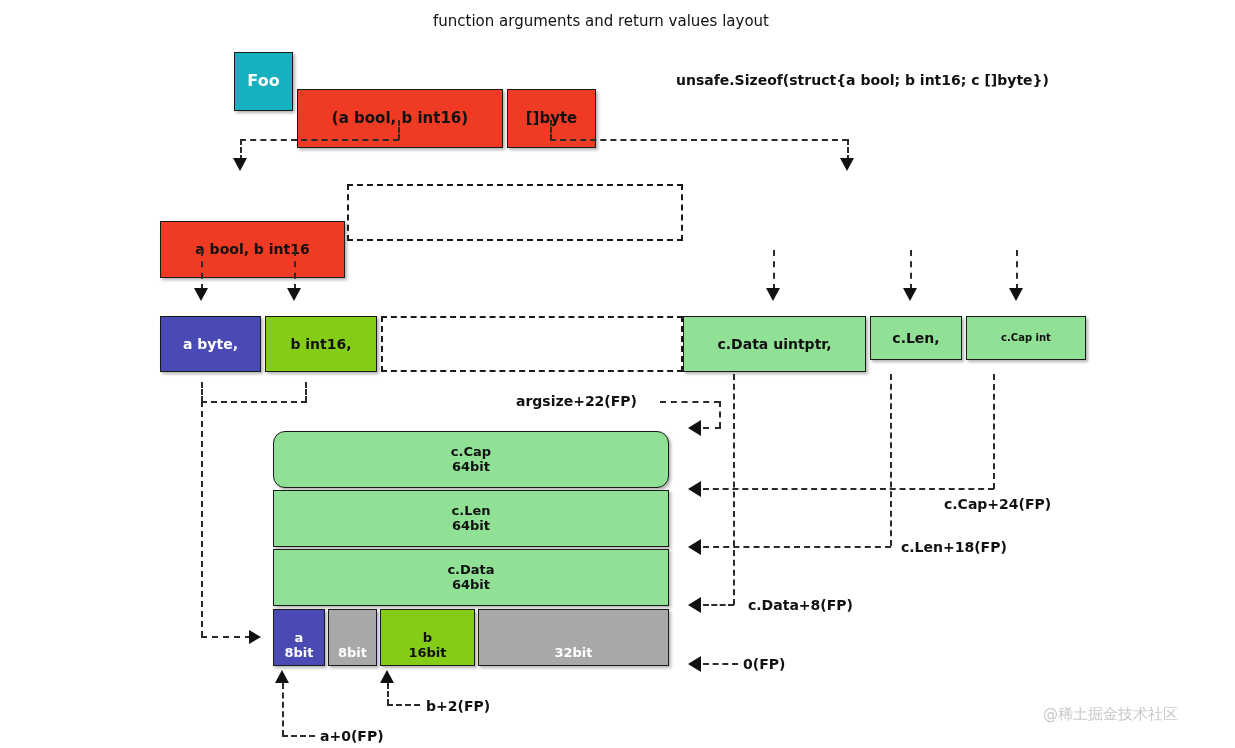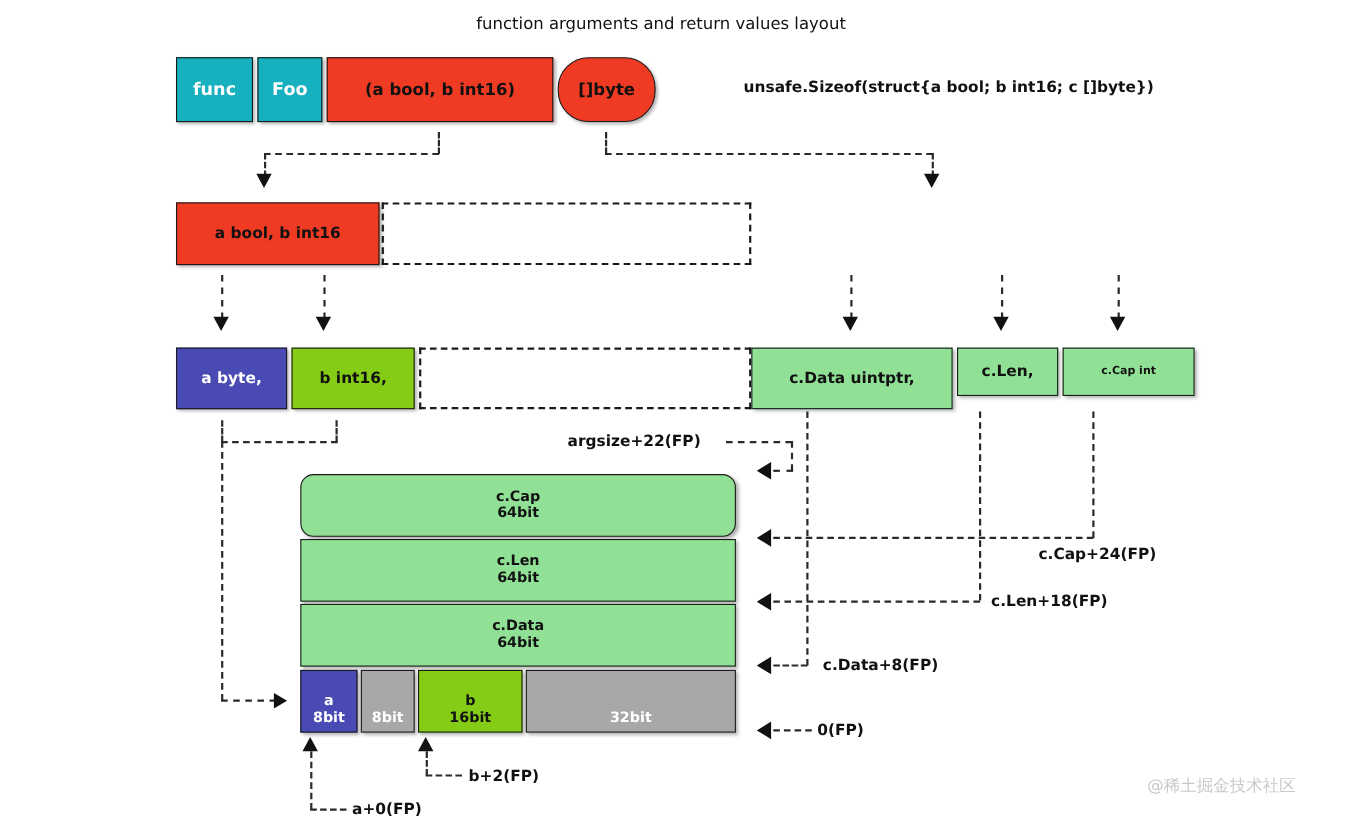--- a/index.html
+++ b/index.html
@@ -12,21 +12,21 @@
 
   .box{
     position:absolute;box-sizing:border-box;
     border:1px solid #1a1a1a;
     display:flex;align-items:center;justify-content:center;
     text-align:center;line-height:1.15;
     font-weight:bold;
     box-shadow:2px 2px 3px rgba(0,0,0,0.30);
   }
   .teal{background:#16b0be;color:#ffffff;}
-  .red{background:#ef3b24;color:#111111;}
+  .red{background:#ef3b24;color:#111111;margin-top:37px;}
   .purple{background:#4a4ab5;color:#ffffff;}
   .pink{background:#84cc16;color:#111111;}
   .green{background:#90e096;color:#111111;}
   .gray{background:#a8a8a8;color:#ffffff;}
   .dashbox{
     position:absolute;box-sizing:border-box;
     border:2px dashed #1a1a1a;background:transparent;
   }
 
   .lbl{position:absolute;color:#111111;font-weight:bold;white-space:nowrap;}
@@ -52,30 +52,27 @@
   .watermark{position:absolute;color:#c9c9c9;font-weight:normal;white-space:nowrap;}
   .sub{display:block;}
 </style>
 </head>
 <body>
 
 <div id="stage">
 
   <div class="title" style="left:433px;top:12px;font-size:15px;">function arguments and return values layout</div>
 
-  <div class="box teal" style="left:160px;top:52px;width:70px;height:59px;font-size:16px;">
-    <span>func</span>
-  </div>
   <div class="box teal" style="left:234px;top:52px;width:59px;height:59px;font-size:16px;">
     <span>Foo</span>
   </div>
   <div class="box red" style="left:297px;top:52px;width:206px;height:59px;font-size:15px;">
     <span>(a bool, b int16)</span>
   </div>
-  <div class="box red" style="left:507px;top:52px;width:89px;height:59px;font-size:15px;border-radius:28px;">
+  <div class="box red" style="left:507px;top:52px;width:89px;height:59px;font-size:15px;">
     <span>[]byte</span>
   </div>
 
   <div class="lbl" style="left:676px;top:72px;font-size:14px;font-weight:bold;">unsafe.Sizeof(struct{a bool; b int16; c []byte})</div>
 
   <div class="vline" style="left:398px;top:120px;height:20px;"></div>
   <div class="hline" style="left:240px;top:139px;width:159px;"></div>
   <div class="vline" style="left:240px;top:139px;height:22px;"></div>
   <div class="arrow-d" style="left:233px;top:158px;"></div>
 

